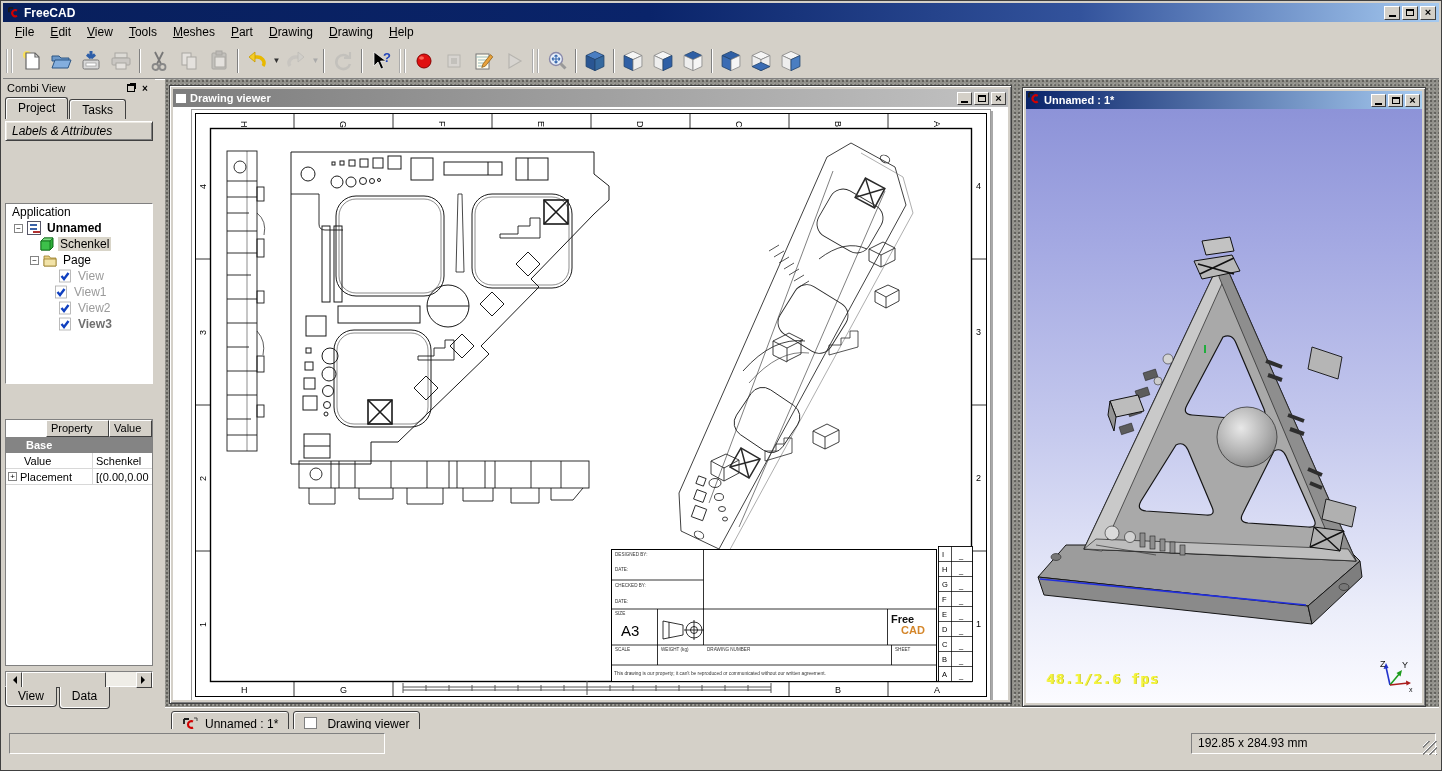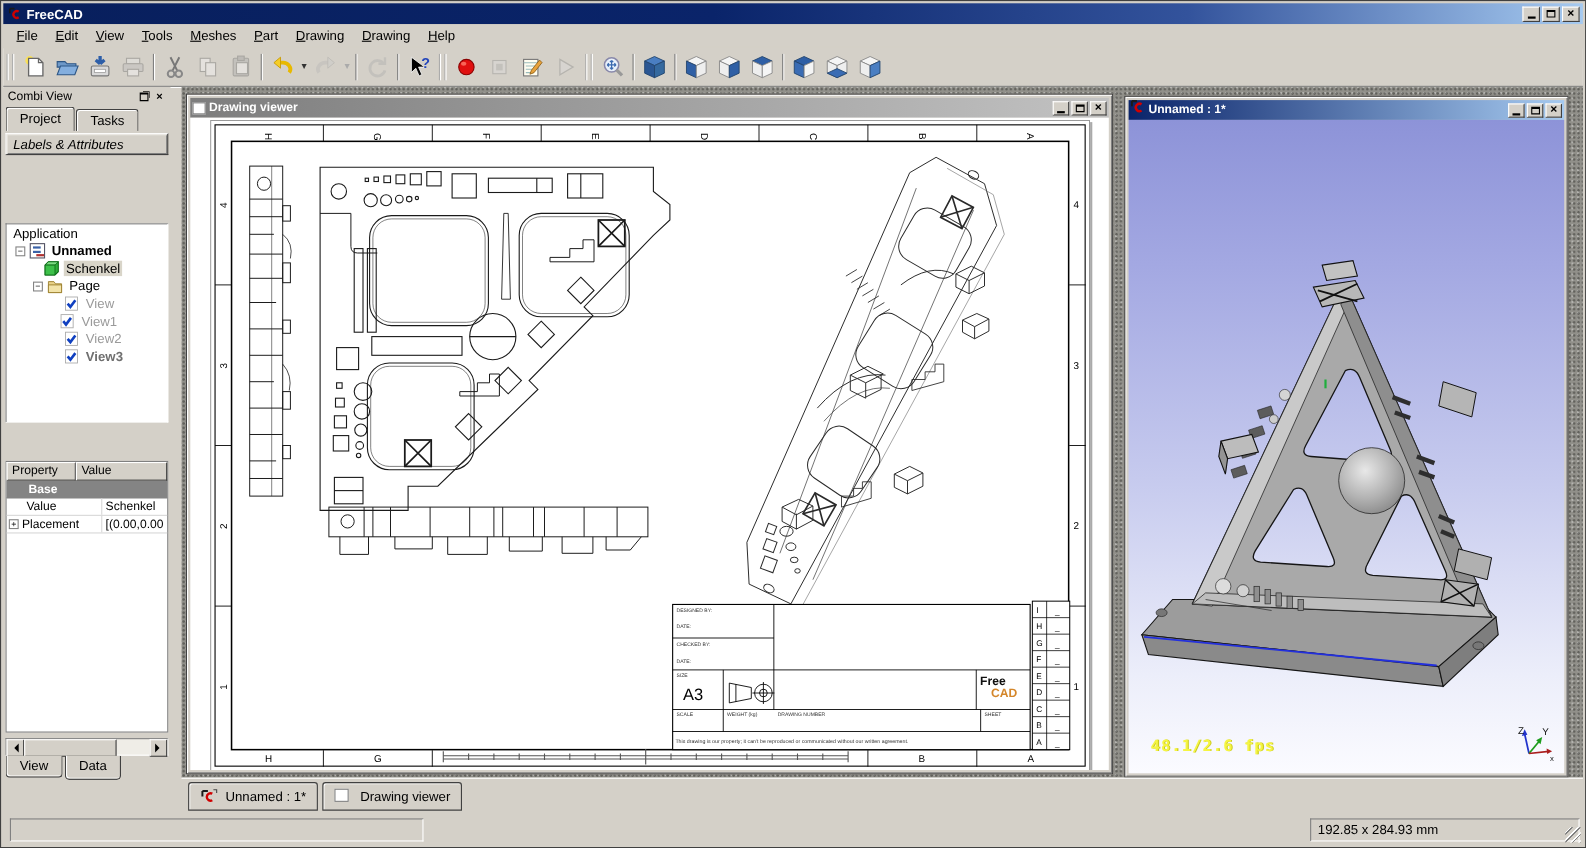--- a/index.html
+++ b/index.html
@@ -58,21 +58,21 @@
   .t-label { padding:0 2px; }
   .bold { font-weight:bold; }
   .hl { background:#d9d5c9; }
   .gray1 { color:#9a9a9a; }
   .gray2 { color:#6f6f6f; font-weight:bold; }
 
   
   #props { position:absolute; left:2px; right:2px; top:340px; bottom:73px; background:#fff; border:1px solid #808080; font-size:11px; }
   #prop-head { display:flex; height:17px; }
   .phcell { background:#d4d0c8; border:1px solid; border-color:#fff #404040 #404040 #fff; padding:1px 4px; }
-  .phcell.c1 { width:63px; }
+  .phcell.c1 { width:63px;margin-left:40px; }
   .phcell.c2 { flex:1; }
   .prow { display:flex; height:16px; border-bottom:1px solid #d8d8d8; align-items:center; }
   .prow .c1 { width:87px; padding-left:18px; border-right:1px solid #d8d8d8; height:100%; display:flex; align-items:center; }
   .prow .c2 { flex:1; padding-left:3px; overflow:hidden; white-space:nowrap; }
   .prow.group { background:#848484; color:#fff; font-weight:bold; border-bottom:1px solid #848484; }
   .plus { width:9px; height:9px; border:1px solid #848484; font-size:8px; line-height:7px; text-align:center; margin:0 3px 0 2px; background:#fff; color:#000; }
 
   
   #panel-hscroll { position:absolute; left:2px; right:2px; bottom:52px; height:16px; background:#efede7; display:flex; }
   .sb-btn { width:16px; height:16px; display:flex; align-items:center; justify-content:center; }
@@ -107,21 +107,21 @@
   #fps { position:absolute; left:20px; bottom:16px; font-family:"DejaVu Sans Mono",monospace; font-weight:bold; font-size:14px; color:#f5f542; letter-spacing:1px; text-shadow:1px 0 0 #caca20; }
   #triad { position:absolute; right:8px; bottom:10px; width:36px; height:36px; }
 
   
   #mditabs { position:absolute; left:164px; right:2px; bottom:31px; height:32px; background:#d4d0c8; border-top:1px solid #fff; display:flex; align-items:flex-start; padding:3px 0 0 6px; }
   .mtab { height:26px; display:flex; align-items:center; font-size:12px; padding:0 10px; margin-right:4px; border:1px solid #404040; border-radius:3px 3px 0 0; box-shadow:inset 1px 1px 0 #fff; background:#d4d0c8; }
   .mtab .mi { width:16px; height:14px; margin-right:7px; position:relative; }
   .winpage { background:#fff; border:1px solid #808080; width:13px; height:12px; }
 
   
-  #statusbar { position:absolute; left:2px; bottom:2px; right:2px; height:28px; background:#d4d0c8; display:flex; align-items:center; }
+  #statusbar { position:absolute; left:2px; bottom:13px; right:2px; height:28px; background:#d4d0c8; display:flex; align-items:center; }
   .statfield { height:21px; background:#d4d0c8; font-size:12px; display:flex; align-items:center; padding:0 6px; }
   #stat-left { position:absolute; left:6px; width:376px; }
   #stat-dim { position:absolute; left:1188px; width:245px; }
   #grip { position:absolute; right:2px; bottom:2px; width:14px; height:14px;
     background:repeating-linear-gradient(135deg, transparent 0 3px, #fff 3px 4px, #808080 4px 5px); }
 
   svg text { font-family:"Liberation Sans",sans-serif; }
 </style>
 </head>
 <body>

